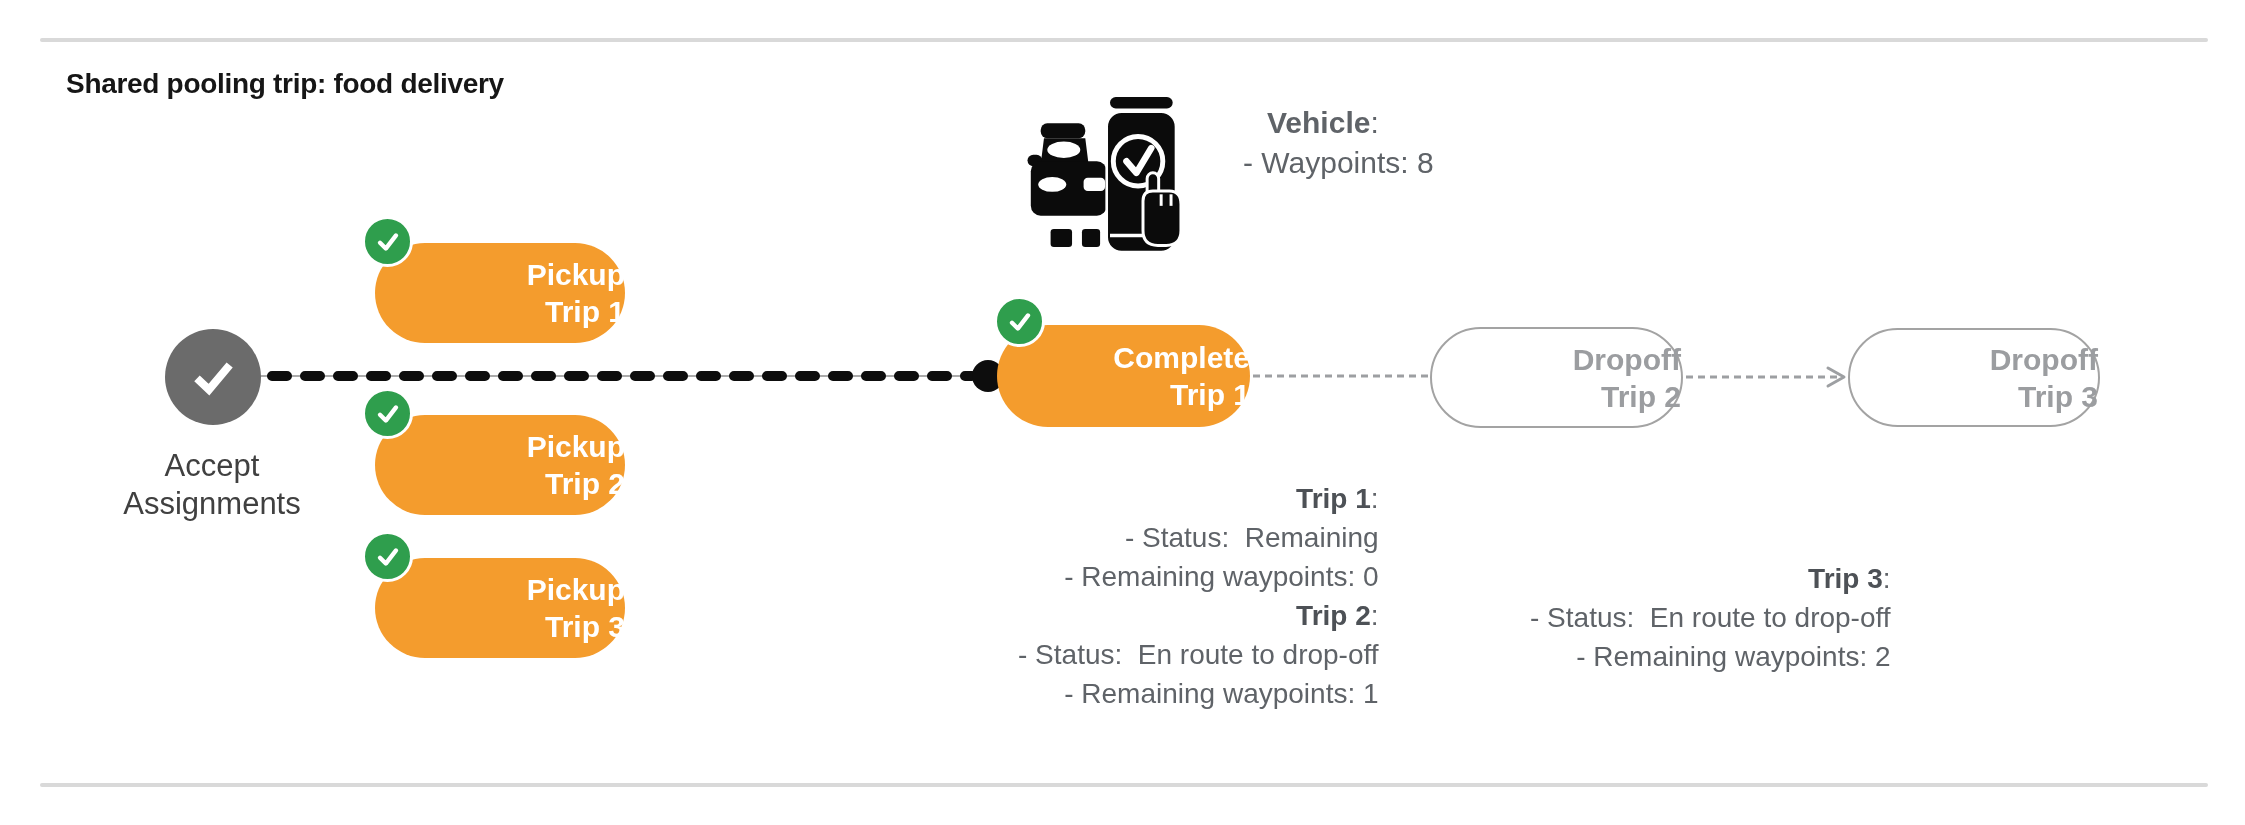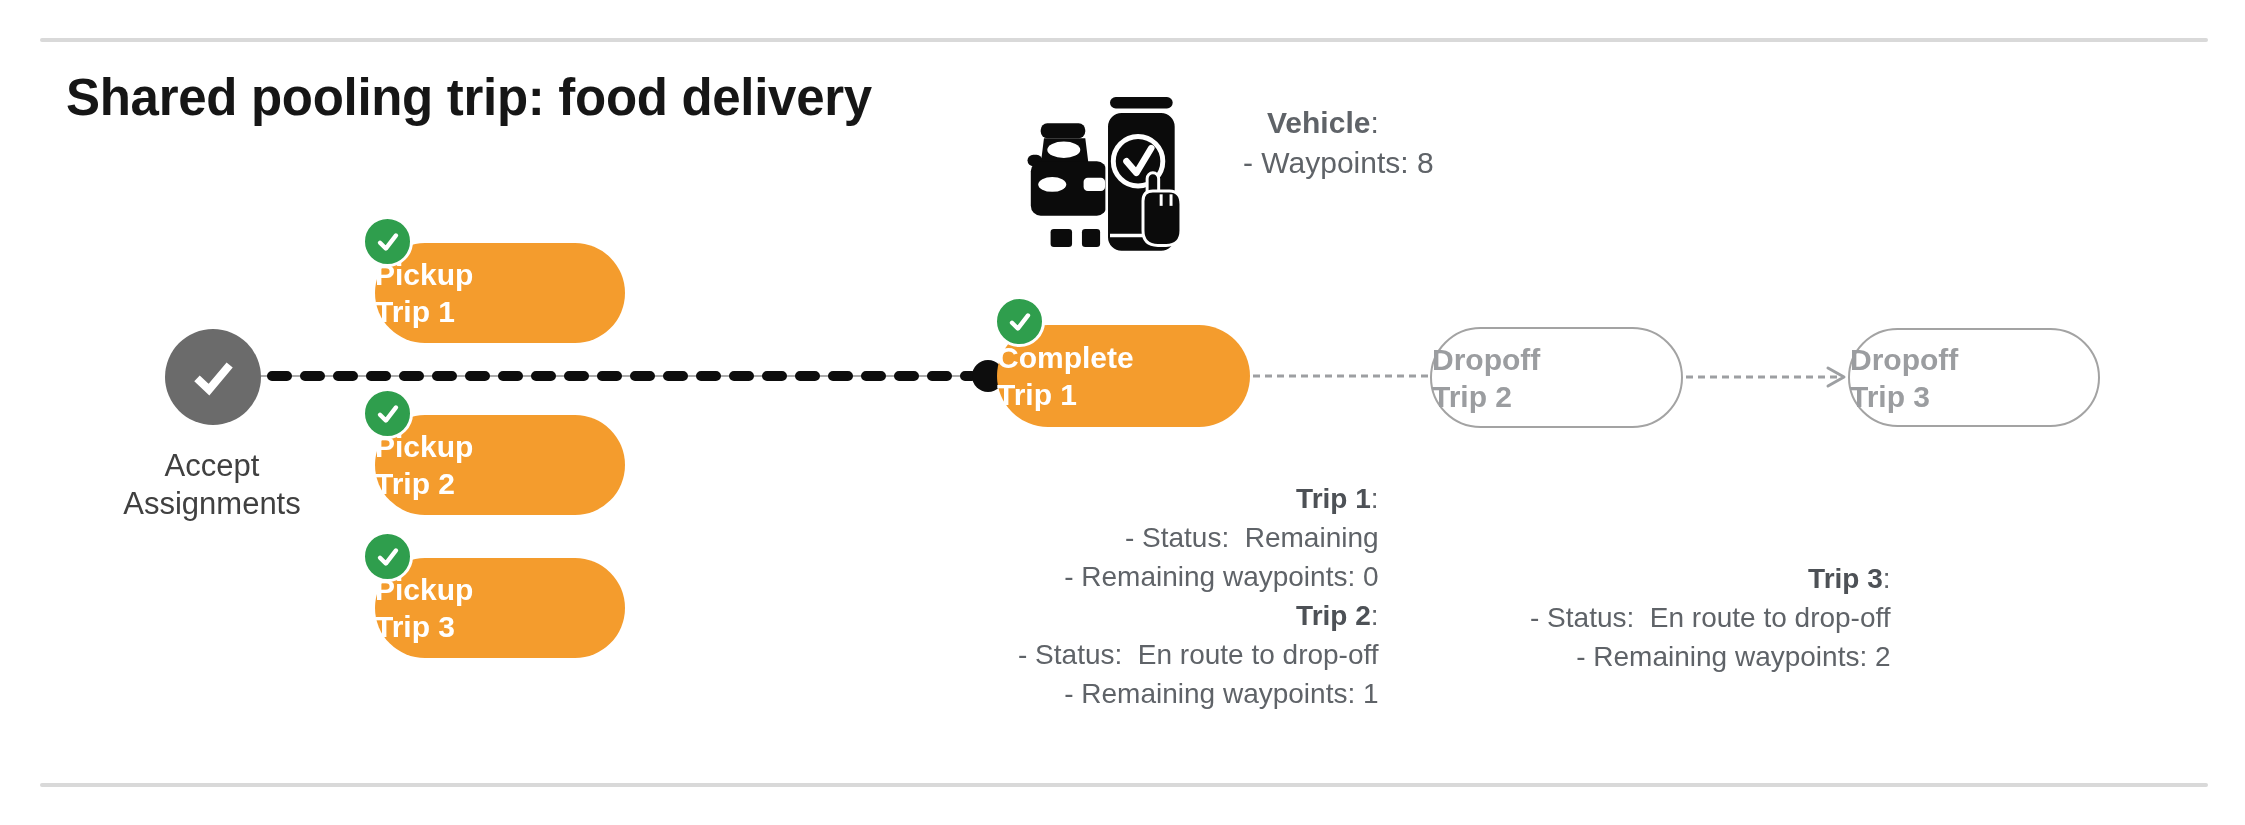--- a/index.html
+++ b/index.html
@@ -4,42 +4,42 @@
 <style>
   html,body{margin:0;padding:0;background:#ffffff;}
   .canvas{
     position:relative;width:2245px;height:825px;background:#ffffff;overflow:hidden;
     font-family:"Liberation Sans", sans-serif;
   }
   .rule{position:absolute;left:40px;width:2168px;height:4px;background:#d9d9d9;border-radius:2px;}
   .rule.top{top:38px;}
   .rule.bottom{top:783px;}
   .title{
-    position:absolute;left:66px;top:68px;font-size:51px;font-weight:700;color:#161616;
+    position:absolute;left:66px;top:68px;font-size:28px;font-weight:700;color:#161616;
     letter-spacing:-0.3px;white-space:pre;text-align:right;
   }
   .connector-layer{position:absolute;left:0;top:0;z-index:1;}
   
   .vehicle-icon{position:absolute;left:1025px;top:92px;width:170px;height:165px;z-index:2;}
   .vehicle-info{position:absolute;left:1243px;top:103px;color:#5f6368;font-size:30px;line-height:40px;z-index:2;}
   .vehicle-info .l1 b{font-weight:700;margin-left:24px;}
   .vehicle-info .l2{white-space:pre;}
   
   .accept-node{
     position:absolute;left:165px;top:329px;width:96px;height:96px;border-radius:50%;
     background:#6b6b6b;z-index:2;display:flex;align-items:center;justify-content:center;
   }
   .accept-label{
     position:absolute;left:92px;top:447px;width:240px;text-align:center;color:#404040;
     font-size:31px;line-height:38px;z-index:2;
   }
   
   .pill{
     position:absolute;width:250px;height:100px;border-radius:52px;z-index:2;
-    display:flex;flex-direction:column;align-items:flex-start;justify-content:center;
+    display:flex;flex-direction:column;align-items:flex-end;justify-content:center;
     font-weight:700;font-size:30px;line-height:37px;text-align:center;box-sizing:border-box;
   }
   .pill.orange{background:#f49c2d;color:#ffffff;}
   .pill.ghost{background:#ffffff;border:2px solid #a3a3a3;color:#9b9da0;}
   .pill-pickup-1{left:375px;top:243px;}
   .pill-pickup-2{left:375px;top:415px;}
   .pill-pickup-3{left:375px;top:558px;}
   .pill-complete{left:997px;top:325px;width:253px;height:102px;}
   .pill-dropoff-2{left:1430px;top:327px;width:253px;height:101px;}
   .pill-dropoff-3{left:1848px;top:328px;width:252px;height:99px;}

